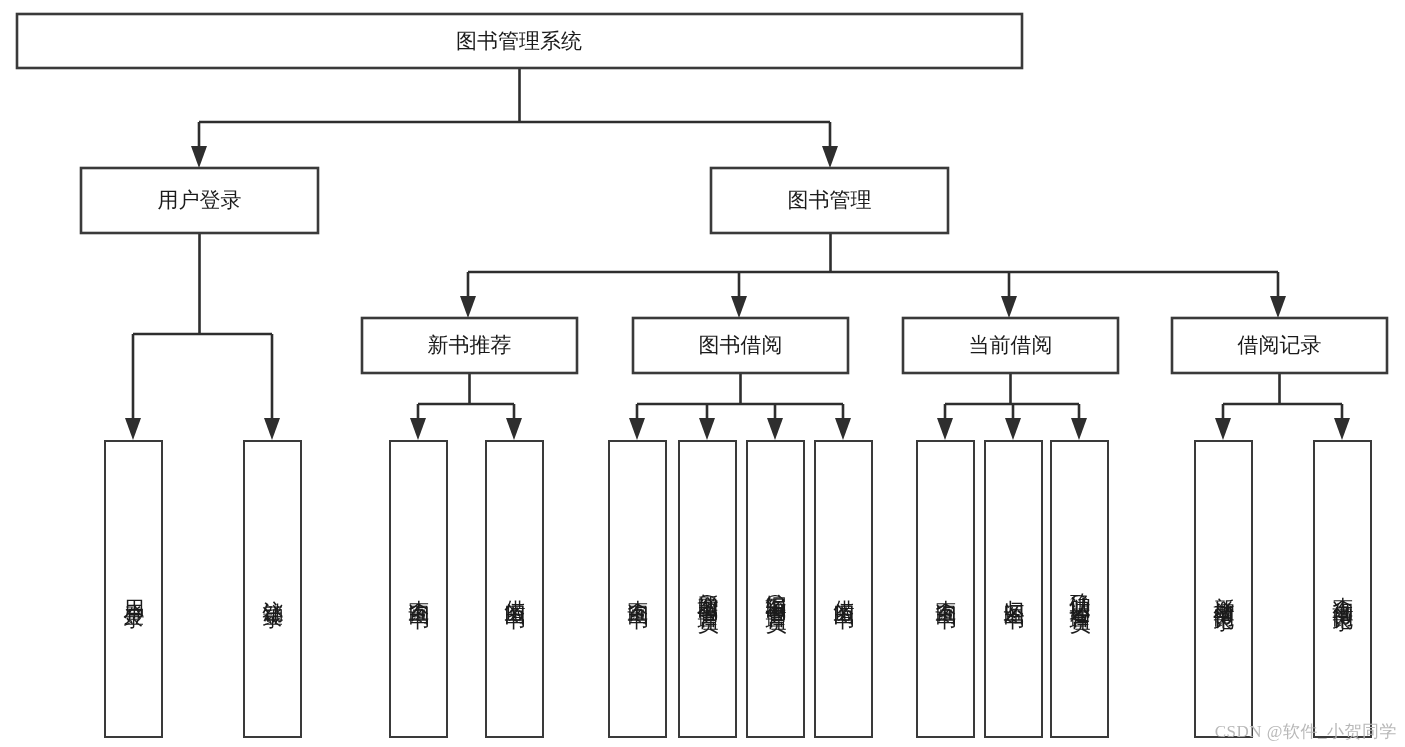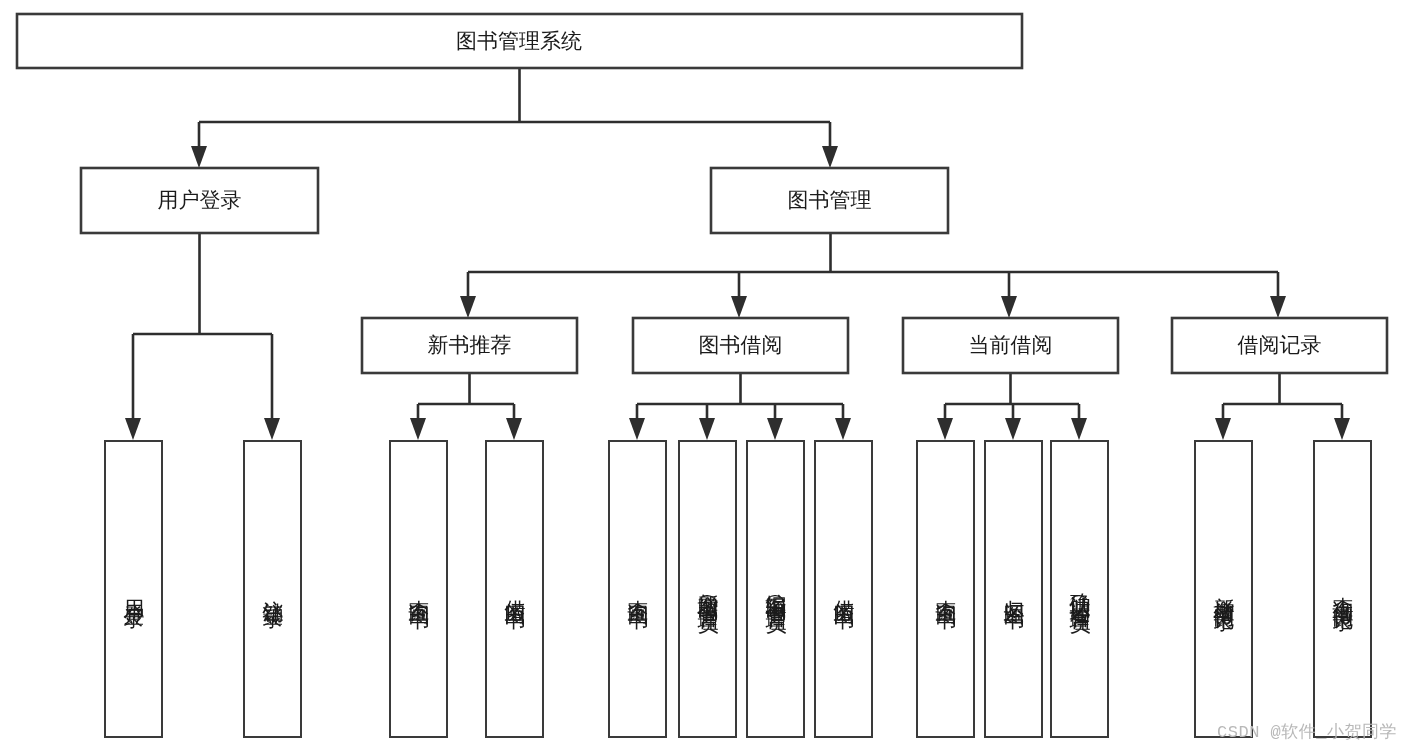--- a/index.html
+++ b/index.html
@@ -60,21 +60,21 @@
     font-size: 21px;
     line-height: 1.28;
     letter-spacing: 3px;
     color: #1b1b1b;
     white-space: nowrap;
   }
   #watermark {
     position: absolute;
     right: 8px;
     bottom: 4px;
-    font-family: Liberation Mono, monospace;
+    font-family: Liberation Serif, serif;
     font-size: 17px;
     color: #b8b8b8;
     letter-spacing: 0.5px;
     user-select: none;
     pointer-events: none;
   }
 </style>
 </head>
 <body>
 

